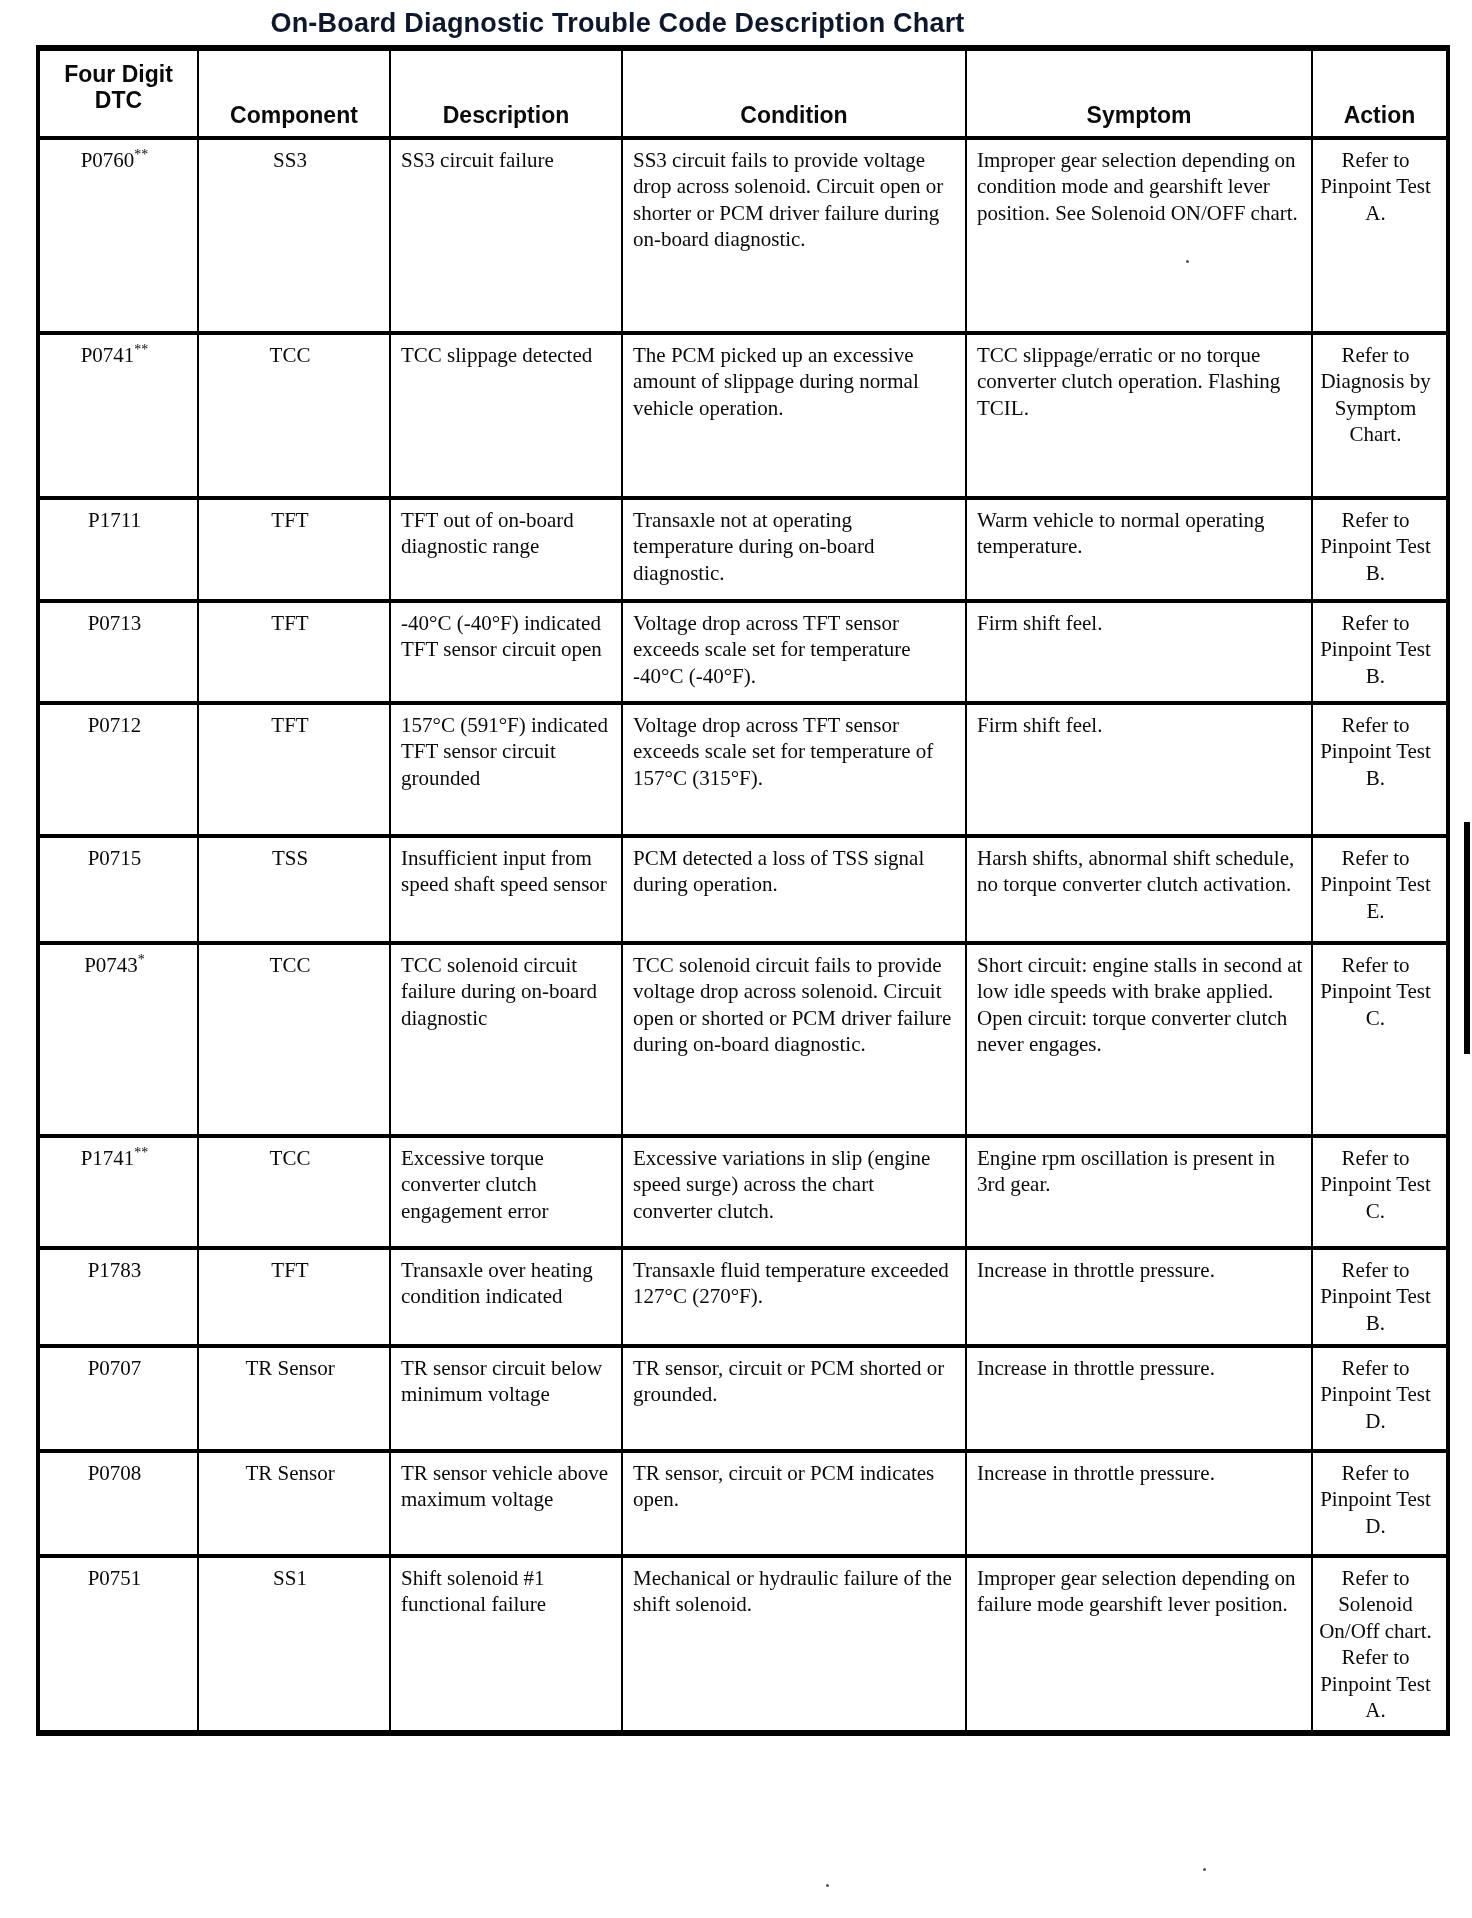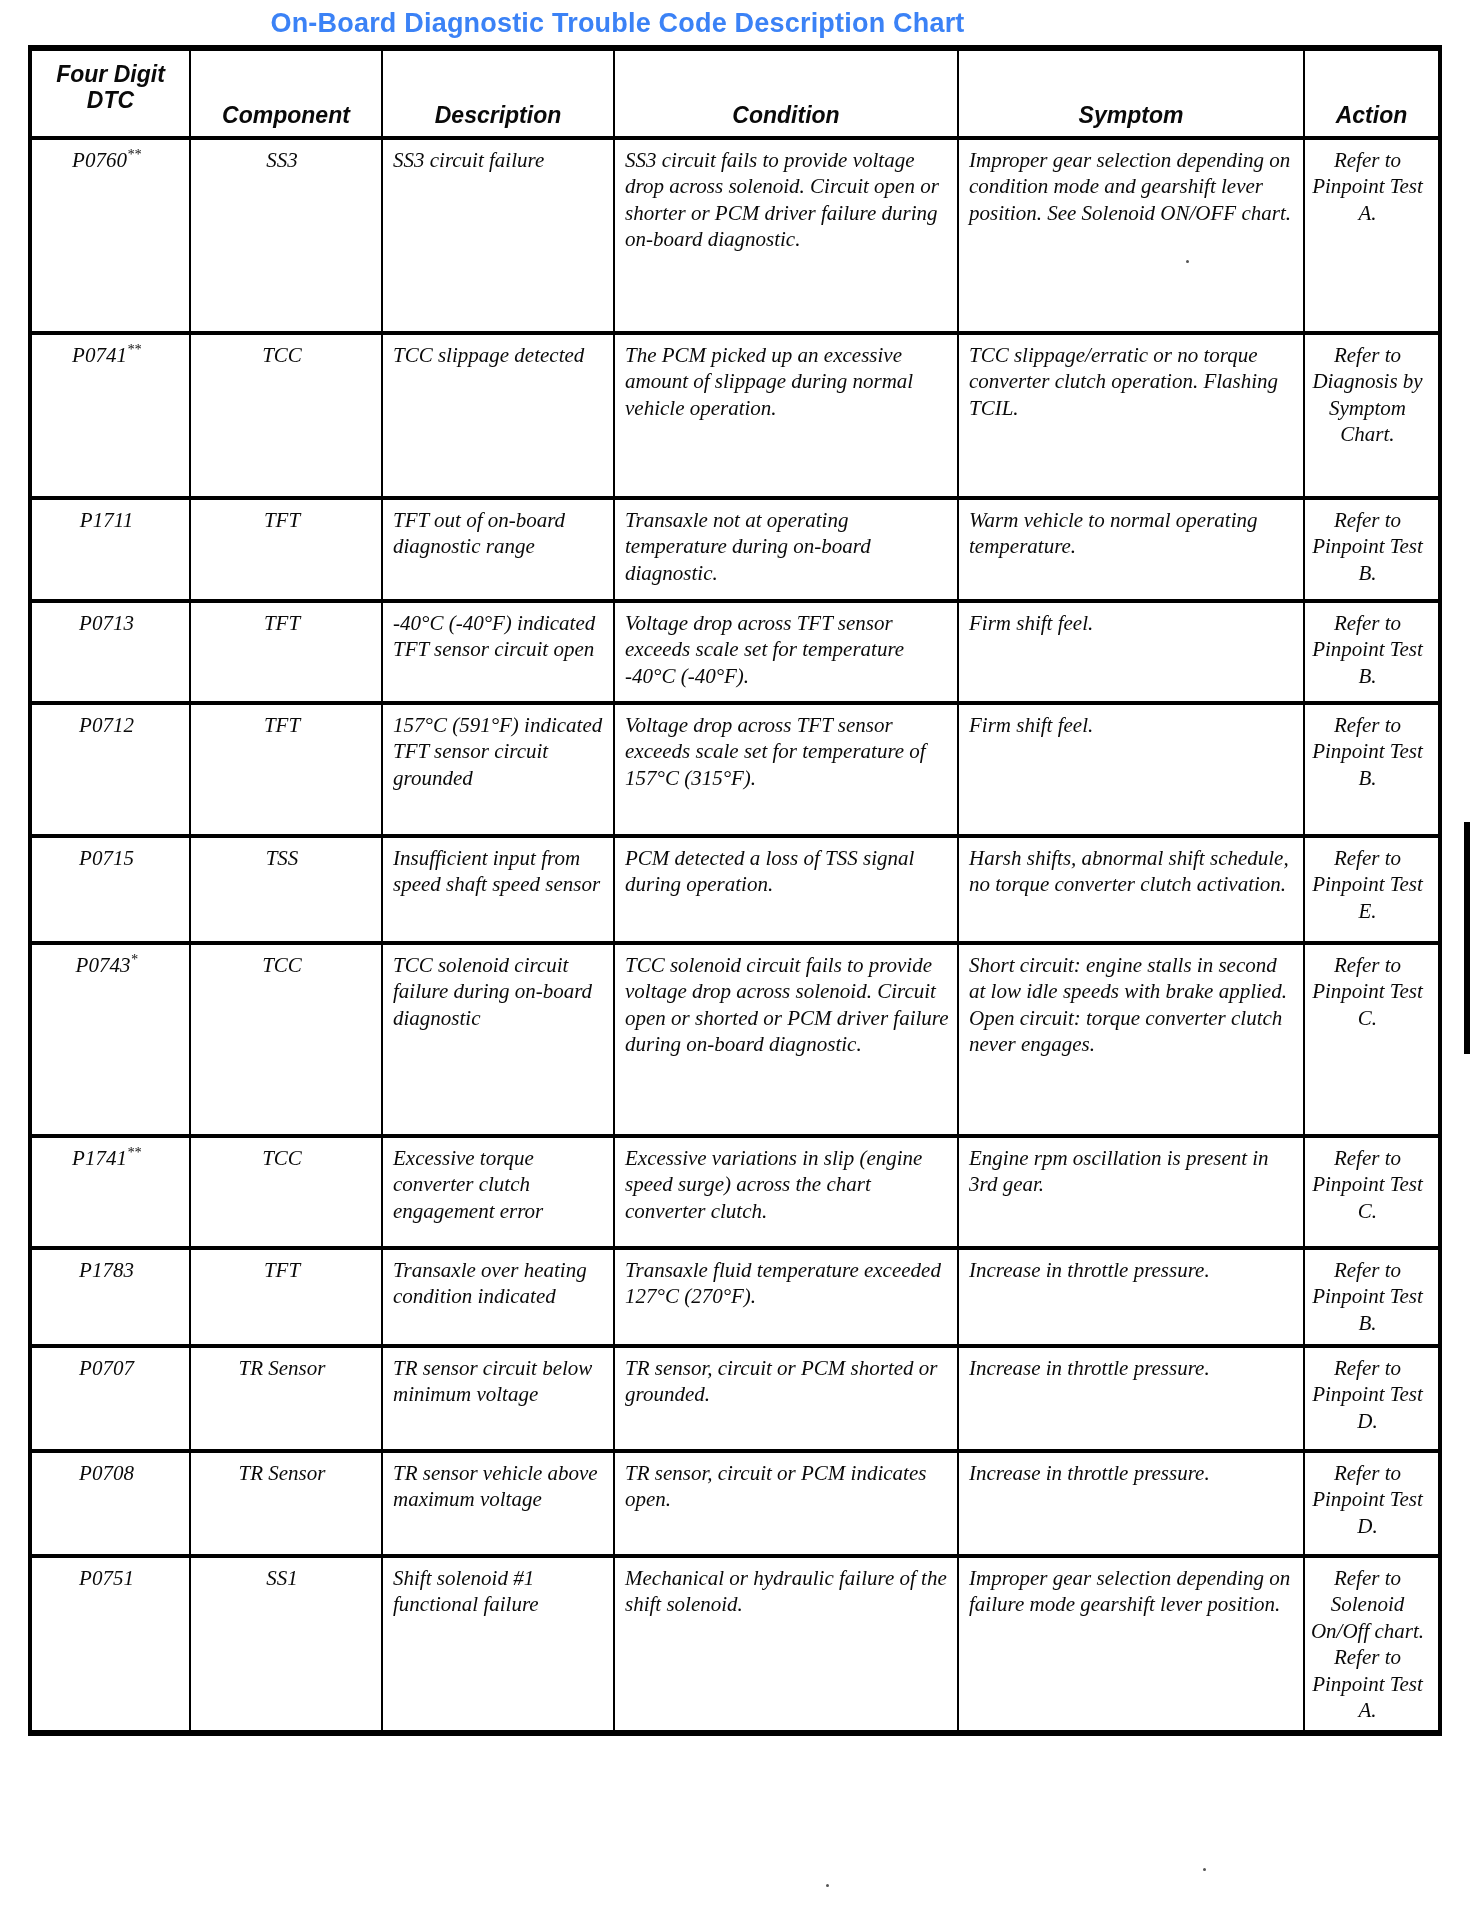--- a/index.html
+++ b/index.html
@@ -18,33 +18,32 @@
   .doc-title {
     position: absolute;
     top: 8px;
     left: 0;
     width: 1235px;
     text-align: center;
     font-family: "Liberation Sans", sans-serif;
     font-weight: bold;
     font-size: 27px;
     letter-spacing: 0.2px;
-    color: #3b82f6;
+    color: #0f172a;
   }
   table.dtc-table {
     position: absolute;
     top: 45px;
-    left: 28px;
+    left: 36px;
     width: 1410px;
     border-collapse: collapse;
     table-layout: fixed;
     border: 4px solid #000;
     border-top-width: 6px;
     border-bottom-width: 6px;
-    font-style: italic;
   }
   col.c-dtc        { width: 160px; }
   col.c-component  { width: 192px; }
   col.c-description{ width: 232px; }
   col.c-condition  { width: 344px; }
   col.c-symptom    { width: 346px; }
   col.c-action     { width: 136px; }
 
   th, td {
     border: 2px solid #000;

